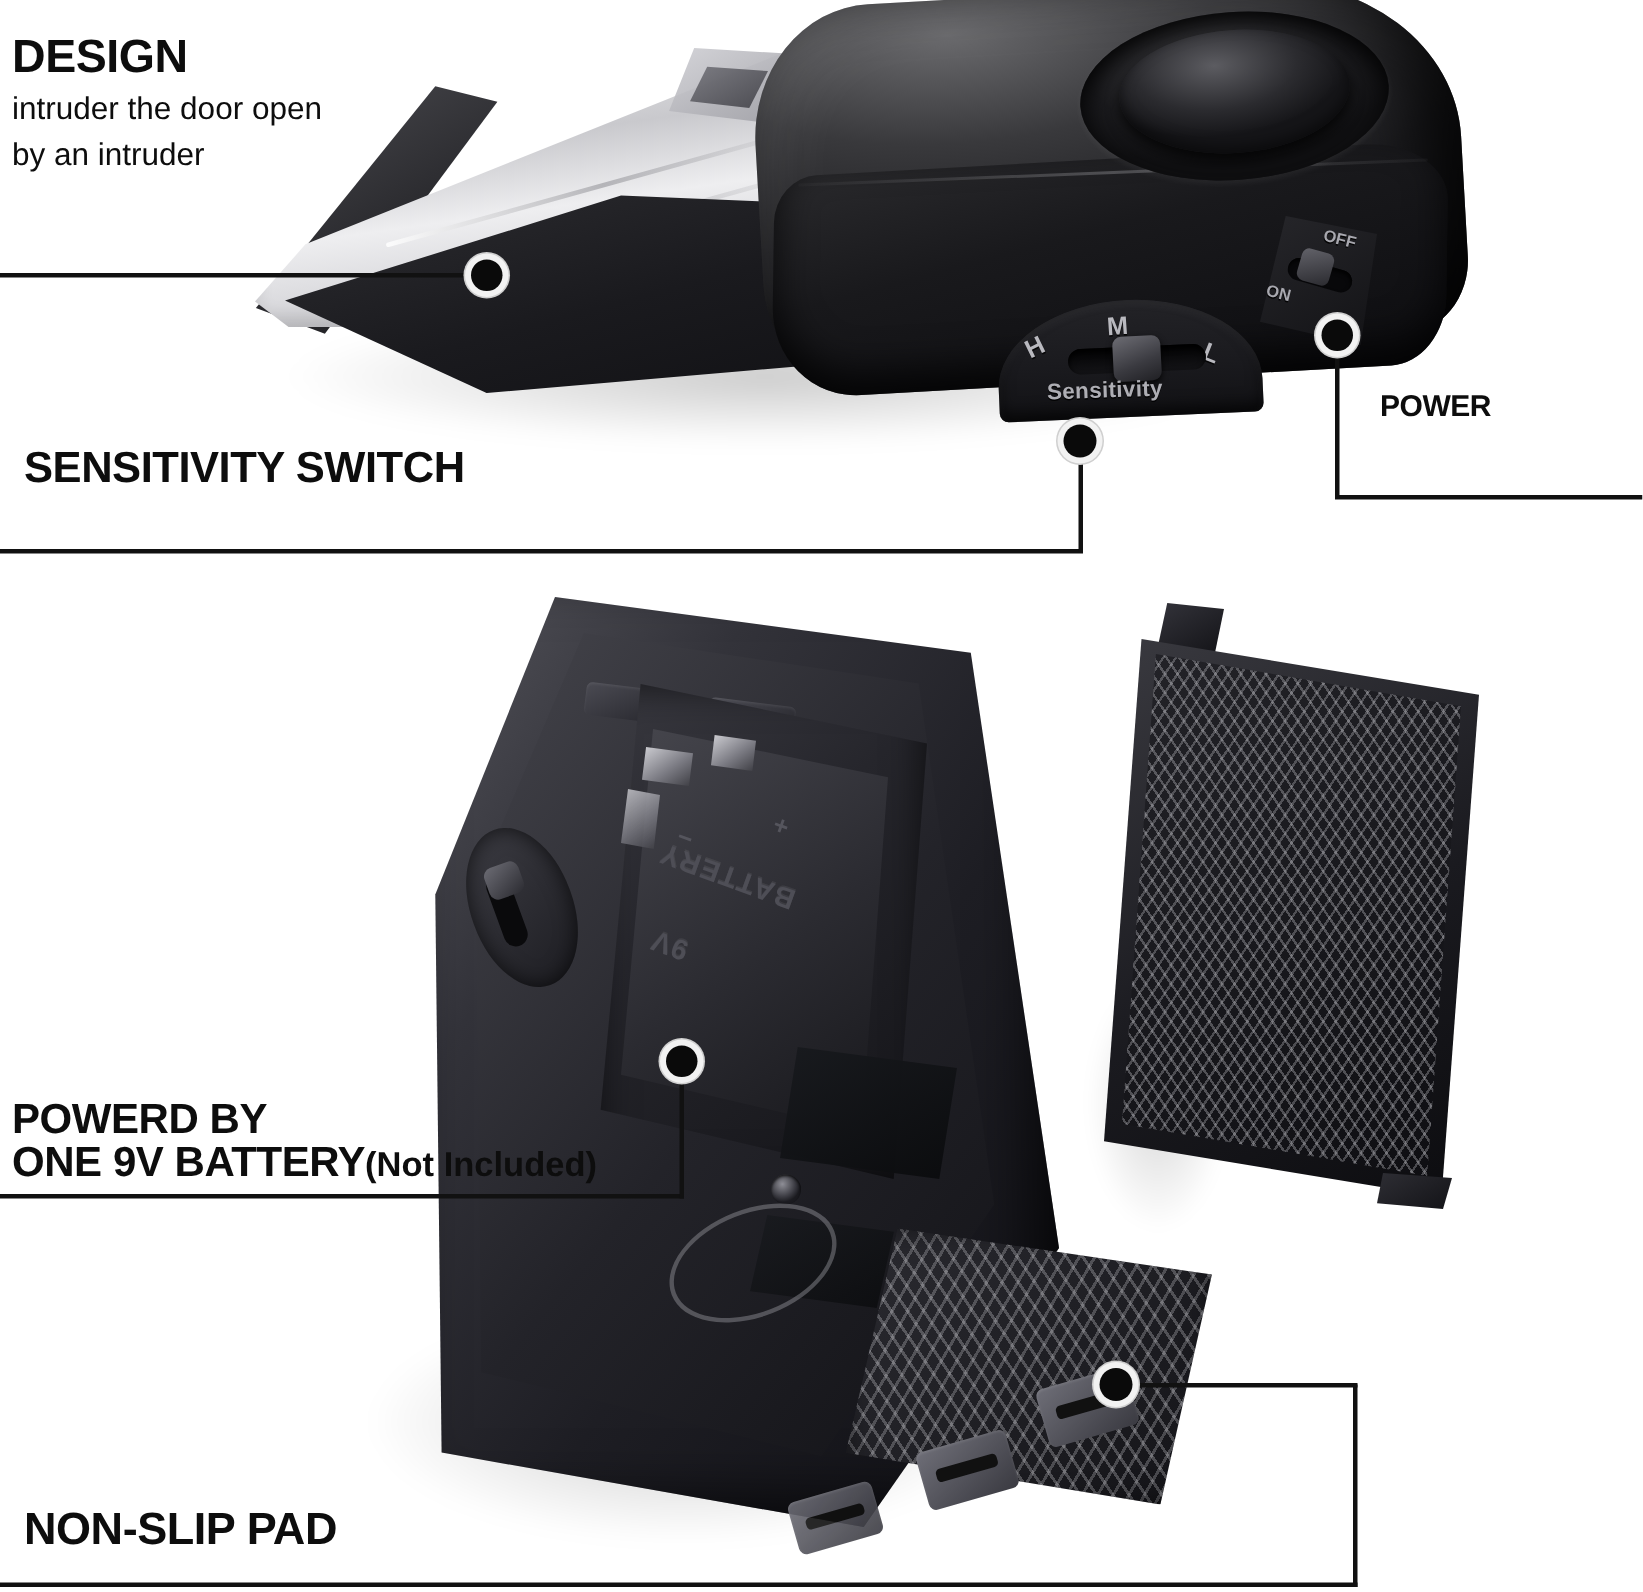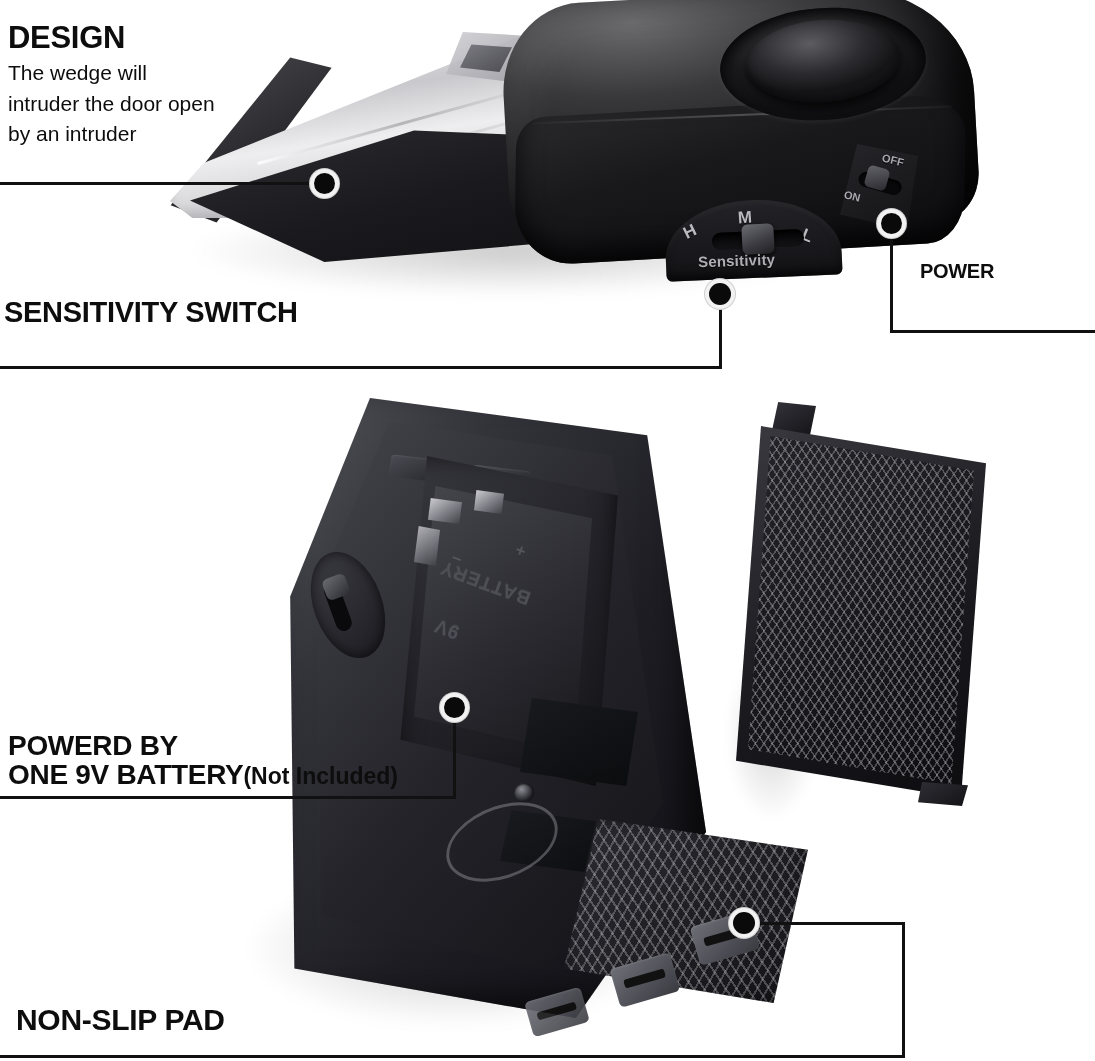--- a/index.html
+++ b/index.html
@@ -14,21 +14,21 @@
        box-shadow:0 0 0 4px #f2f2f2, 0 0 0 5px #cfcfcf;}
 
   
   .c-title{font-weight:bold;letter-spacing:-0.3px;line-height:1.04;}
   .c-sub{line-height:1.12;}
 
   #wedge-block{left:8px;top:22px;width:300px;}
   #wedge-block .c-title{font-size:31px;}
   #wedge-block .c-sub{font-size:21px;margin-top:7px;}
 
-  #sens-block{left:4px;top:297px;width:500px;}
+  #sens-block{left:16px;top:297px;width:500px;}
   #sens-block .c-title{font-size:29px;}
   #sens-block .c-sub{font-size:20px;margin-top:4px;}
 
   #power-block{left:920px;top:261px;width:170px;}
   #power-block .c-title{font-size:20px;}
 
   #batt-block{left:8px;top:731px;width:470px;}
   #batt-block .c-title{font-size:28px;}
   #batt-block .np{font-weight:bold;font-size:23px;letter-spacing:0;}
 
@@ -384,21 +384,20 @@
 <div class="vl" style="left:453px;top:712px;height:87px;"></div>
 <div class="dot" style="left:444px;top:697px;width:21px;height:21px;"></div>
 
 <div class="hl" style="left:0px;top:1055px;width:905px;"></div>
 <div class="vl" style="left:902px;top:923px;height:135px;"></div>
 <div class="hl" style="left:740px;top:922px;width:165px;"></div>
 <div class="dot" style="left:733px;top:912px;width:22px;height:22px;"></div>
 
 <div class="abs" id="wedge-block">
   <div class="c-title">DESIGN</div>
-  <div class="c-sub">The wedge  will</div>
   <div class="c-sub">intruder the door open</div>
   <div class="c-sub">by an intruder</div>
 </div>
 
 <div class="abs" id="sens-block">
   <div class="c-title">SENSITIVITY SWITCH</div>
 </div>
 
 <div class="abs" id="power-block">
   <div class="c-title">POWER</div>

